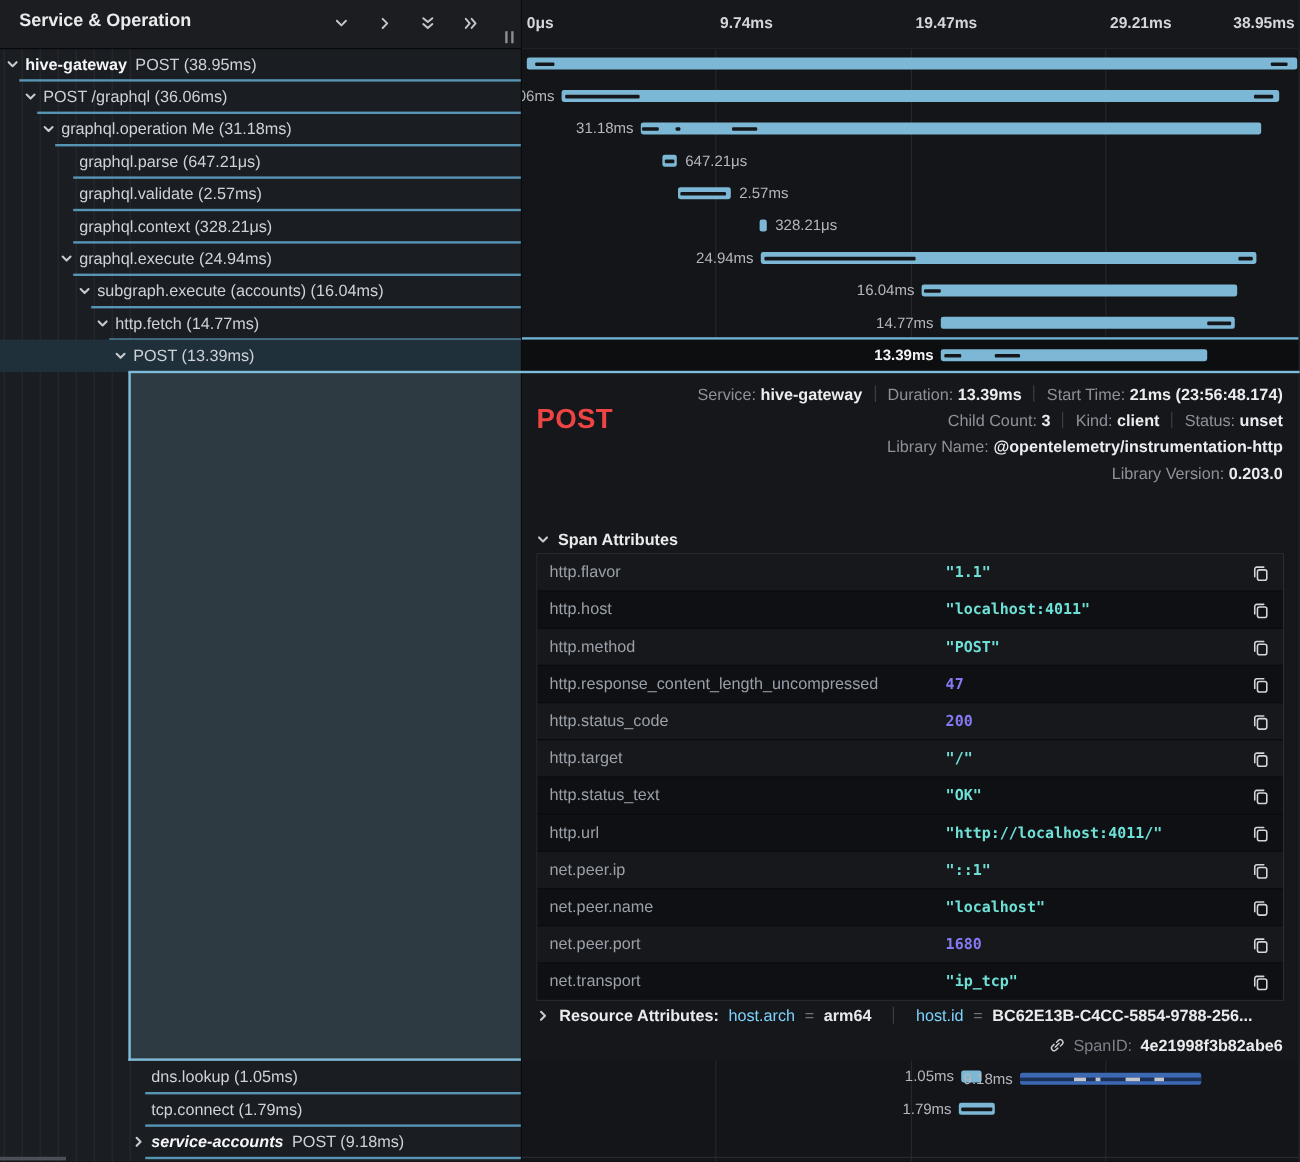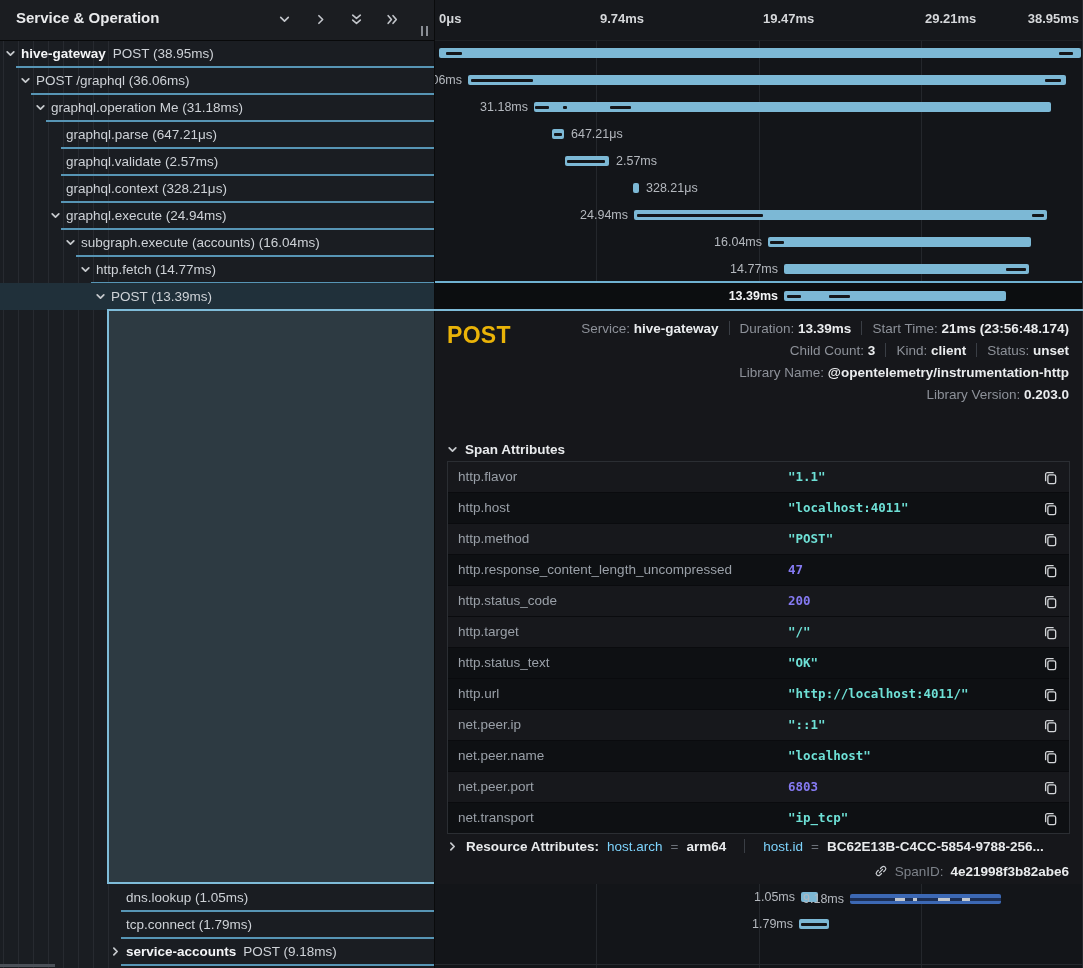--- a/index.html
+++ b/index.html
@@ -16,21 +16,21 @@
   .grip{position:absolute;left:421px;top:26px;display:flex;gap:3px;}
   .grip i{display:block;width:2px;height:10px;background:#8a8e95;}
 
   .guide{position:absolute;top:40px;bottom:0;width:1px;background:#272a30;}
 
   .trow{position:absolute;left:0;width:434px;height:27px;cursor:pointer;}
   .trow.sel{background:#20303a;}
   .tchev{position:absolute;top:8px;width:11px;height:11px;color:#c6c9cd;}
   .tname{position:absolute;top:0;right:2px;line-height:27px;font-size:13.5px;color:#ced2d7;white-space:nowrap;overflow:hidden;}
   .tname b{font-weight:700;color:#f4f5f7;margin-right:7px;}
-  .tname b.it{}
+  .tname b.it{font-style:italic;}
   .sep{position:absolute;bottom:-1px;right:0;height:2px;background:#5795b5;}
 
   
   .teal{position:absolute;left:107px;top:310px;width:327px;height:574px;background:#2d3a42;
         border-left:2px solid #7fbcd9;border-bottom:2px solid #7fbcd9;box-sizing:border-box;}
 
   .hscroll{position:absolute;left:0;top:964px;width:55px;height:3px;background:#4b5058;}
 
   
   .right{position:absolute;left:435px;top:0;width:648px;height:968px;background:#131519;overflow:hidden;border-right:1px solid #26292e;box-sizing:border-box;}
@@ -44,21 +44,21 @@
   .blabel.big{font-weight:700;color:#f2f4f6;}
   .bar{position:absolute;top:8px;height:10px;background:#7cb8d5;border-radius:2px;}
   .bar.blue{background:#3c68b4;}
   .btick{position:absolute;top:3.5px;height:3px;background:#14161a;border-radius:1px;}
   .bline{position:absolute;top:3.5px;height:3px;background:#1c2f55;}
   .bdash{position:absolute;top:4px;height:2.5px;background:#c3c7cd;}
 
   
   .detail{position:absolute;left:0;top:310px;width:648px;height:574px;background:#16171b;}
   .topline{position:absolute;left:107px;top:309px;width:976px;height:2px;background:#7fbcd9;z-index:5;}
-  .dtitle{position:absolute;left:12px;top:12px;font-size:23px;font-weight:600;color:#eab308;letter-spacing:.3px;}
+  .dtitle{position:absolute;left:12px;top:26px;font-size:23px;font-weight:600;color:#ef4444;letter-spacing:.3px;}
   .mline{position:absolute;right:14px;text-align:right;font-size:13.5px;color:#8d9199;white-space:nowrap;height:22px;line-height:22px;}
   .mline b{color:#eaecee;font-weight:700;}
   .vdiv{display:inline-block;width:1px;height:14px;background:#3a3e45;margin:0 10px;vertical-align:-2px;}
 
   .sahead{position:absolute;left:12px;top:128px;height:22px;display:flex;align-items:center;gap:7px;
           font-size:13.5px;font-weight:700;color:#e8eaec;cursor:pointer;}
   .sahead .chev{color:#c6c9cd;width:11px;height:11px;}
 
   .attrs{position:absolute;left:12px;top:151px;width:623px;border:1px solid #2b2e33;box-sizing:border-box;background:#101114;}
   .arow{position:relative;height:30px;border-bottom:1px solid #0a0b0e;cursor:pointer;}
@@ -434,21 +434,21 @@
           <span class="aval">"localhost"</span>
           <button class="acopy">
               <svg width="15" height="15" viewBox="0 0 16 16">
                 <rect x="5.2" y="5.2" width="8.3" height="9.3" rx="1.8" fill="none" stroke="currentColor" stroke-width="1.4"></rect>
                 <path d="M10.8 2.8 H4.6 A1.8 1.8 0 0 0 2.8 4.6 V11.4" fill="none" stroke="currentColor" stroke-width="1.4" stroke-linecap="round"></path>
               </svg>
             </button>
         </div>
         <div class="arow odd">
           <span class="akey">net.peer.port</span>
-          <span class="aval num">6803</span>
+          <span class="aval num">1680</span>
           <button class="acopy">
               <svg width="15" height="15" viewBox="0 0 16 16">
                 <rect x="5.2" y="5.2" width="8.3" height="9.3" rx="1.8" fill="none" stroke="currentColor" stroke-width="1.4"></rect>
                 <path d="M10.8 2.8 H4.6 A1.8 1.8 0 0 0 2.8 4.6 V11.4" fill="none" stroke="currentColor" stroke-width="1.4" stroke-linecap="round"></path>
               </svg>
             </button>
         </div>
         <div class="arow even">
           <span class="akey">net.transport</span>
           <span class="aval">"ip_tcp"</span>

